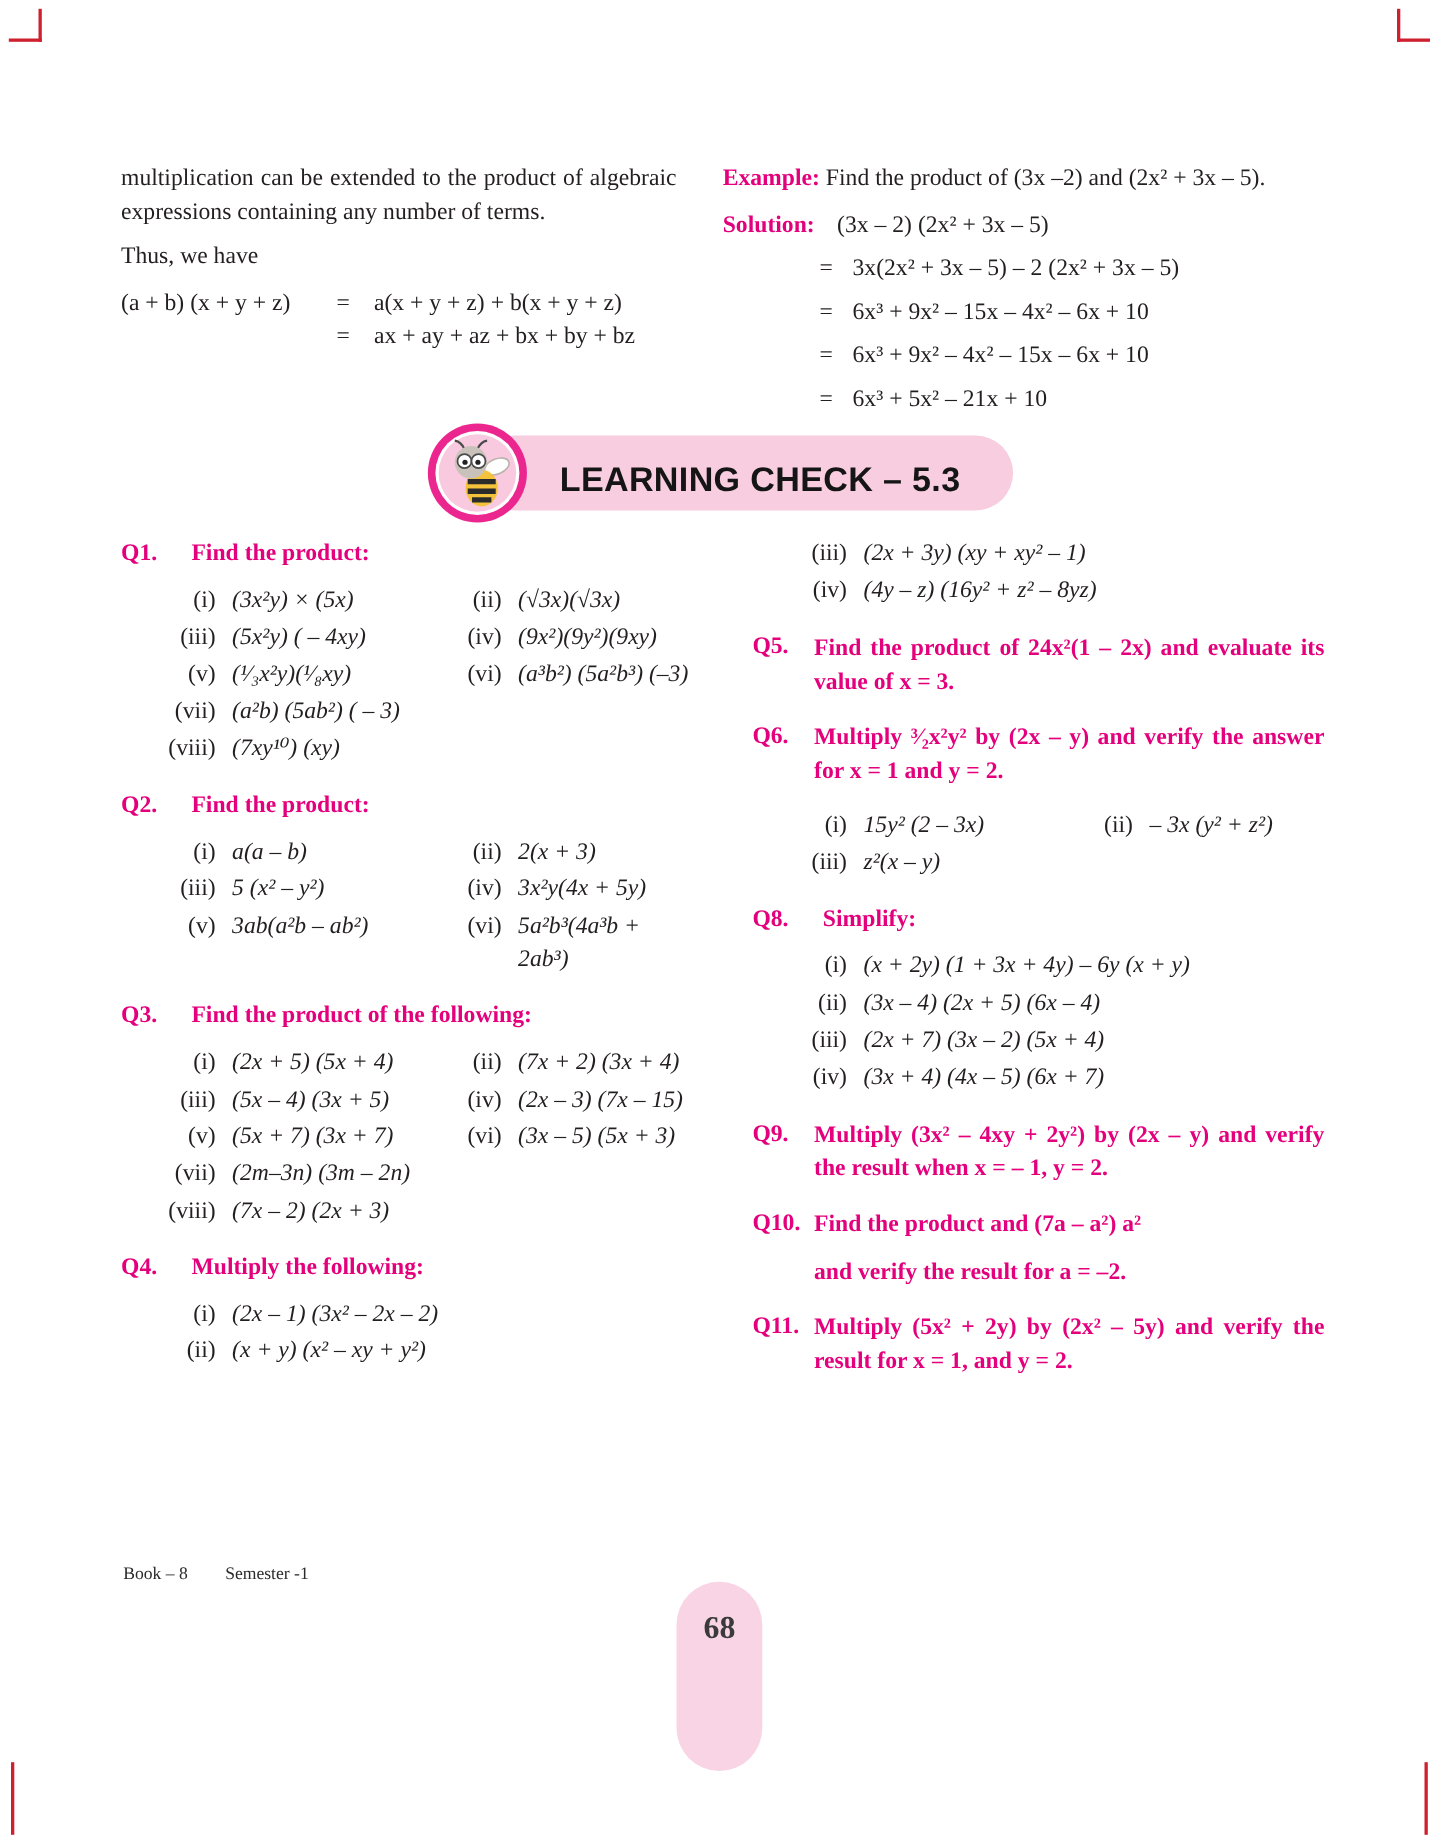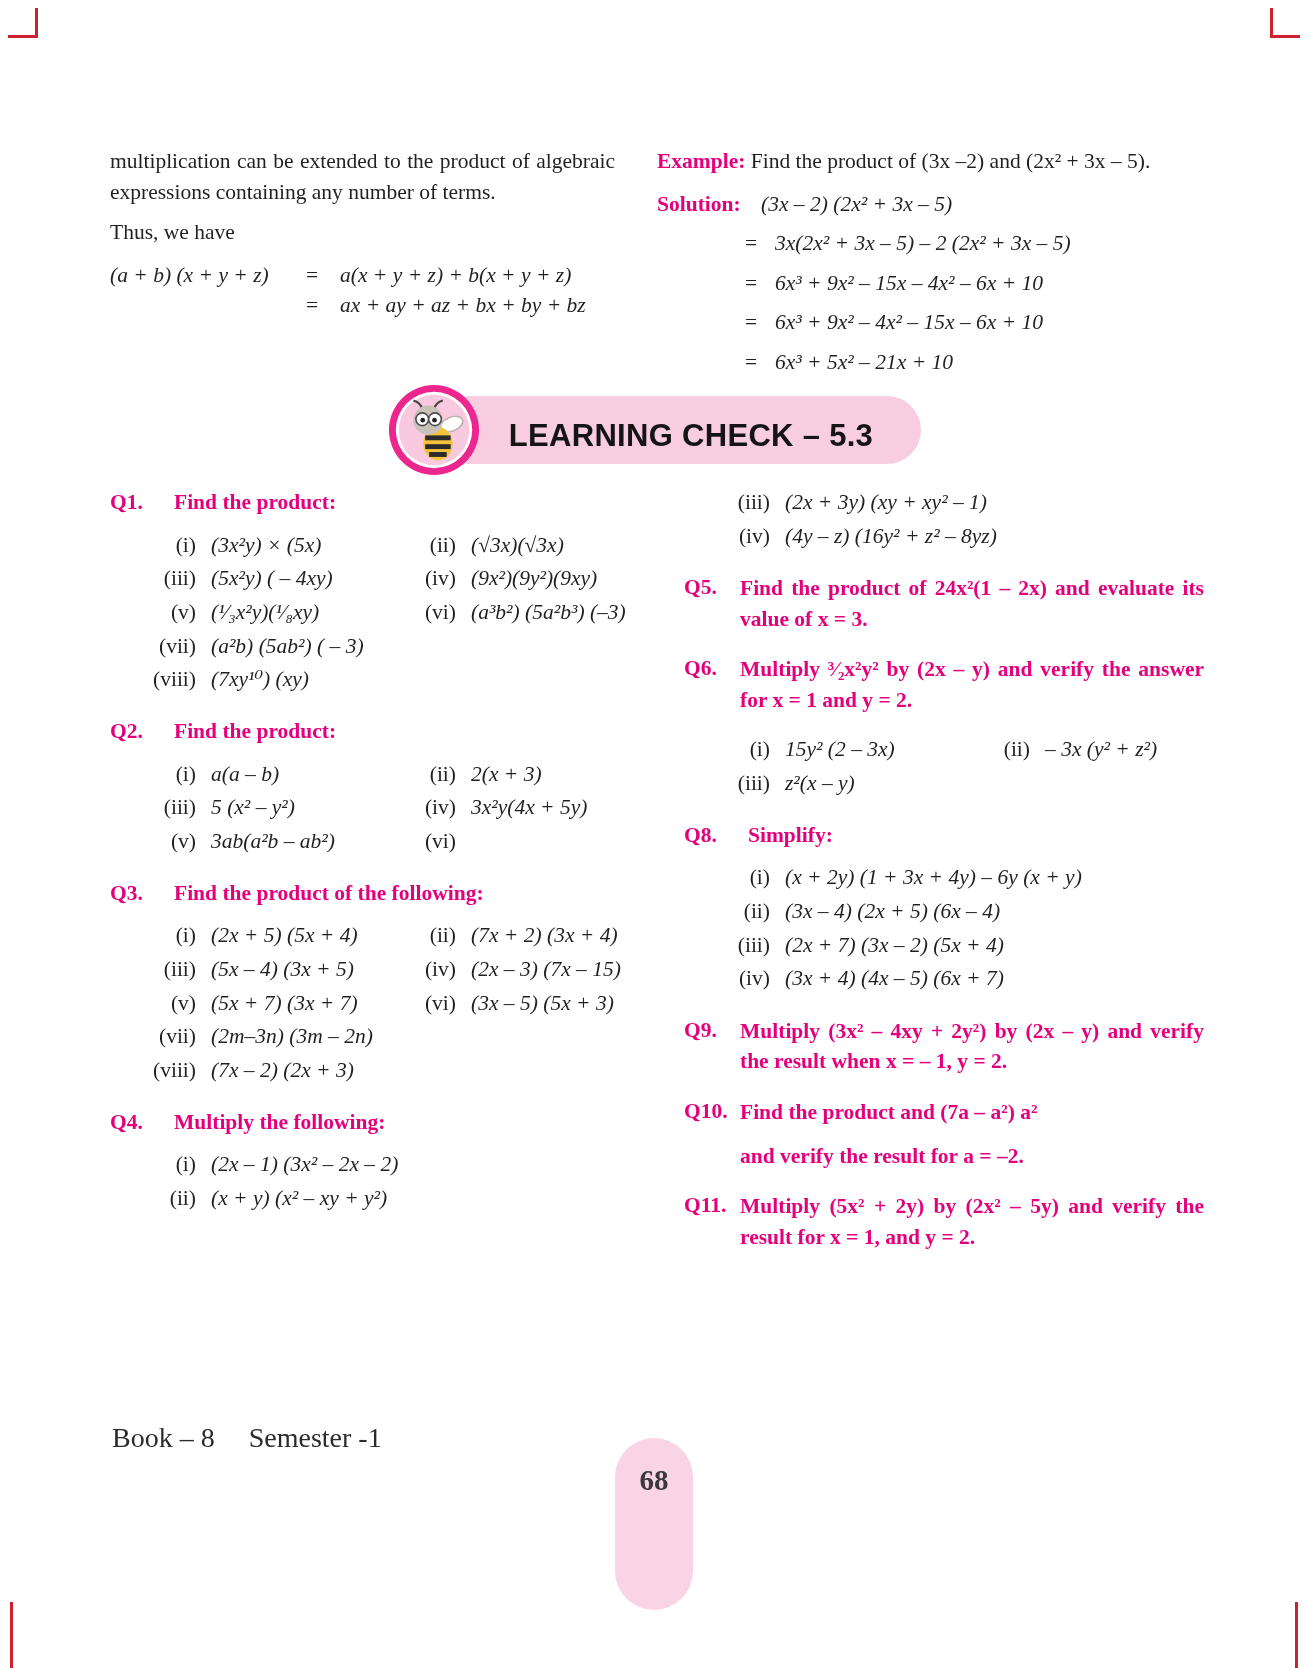--- a/index.html
+++ b/index.html
@@ -9,21 +9,21 @@
          font-family:"Liberation Serif","DejaVu Serif",serif; }
 
   
   .crop { position:absolute; width:30px; height:30px; }
   .crop.tl { left:8px; top:8px; border-right:3px solid var(--crop); border-bottom:3px solid var(--crop); }
   .crop.tr { right:8px; top:8px; border-left:3px solid var(--crop); border-bottom:3px solid var(--crop); }
   .crop.bl { left:10px; bottom:0; height:66px; width:0; border-left:3px solid var(--crop); }
   .crop.br { right:10px; bottom:0; height:66px; width:0; border-left:3px solid var(--crop); }
 
   .mag { color:var(--mag); font-weight:bold; }
-  .math { font-style:italic; }
+  .math { }
 
   
   .top { position:absolute; top:146px; left:110px; width:1092px;
          display:grid; grid-template-columns:505px 1fr; column-gap:42px;
          font-size:21.5px; line-height:1.42; }
   .para { text-align:justify; }
   .thus { margin-top:10px; }
   .identity { margin-top:12px; }
   .id-row { display:grid; grid-template-columns:196px 34px auto; }
   .ex-line { padding-left:104px; text-indent:-104px; text-align:justify; }
@@ -53,21 +53,21 @@
   .item .lbl { width:86px; text-align:right; flex-shrink:0; }
   .item .txt { margin-left:15px; font-style:italic; }
   .item.full { grid-column:1 / -1; }
   .qpara { display:flex; margin-bottom:20px; }
   .qpara .qnum { width:56px; flex-shrink:0; color:var(--mag); font-weight:bold; }
   .qpara .qtext { flex:1; color:var(--mag); font-weight:bold; text-align:justify; line-height:1.42; }
   .qline { display:block; }
   .qline.second { margin-top:13px; }
 
   
-  .footer { position:absolute; left:112px; top:1422px; font-size:28px; display:flex; gap:34px; color:#2b2b2b; }
+  .footer { position:absolute; left:112px; top:1422px; font-size:16px; display:flex; gap:34px; color:#2b2b2b; }
   .pill { position:absolute; left:50%; transform:translateX(-50%); top:1438px;
           width:78px; height:172px; background:var(--pill); border-radius:40px; text-align:center; }
   .pill .num { display:inline-block; margin-top:26px; font-weight:bold; font-size:29px; color:#3a3a3a; }
 </style>
 </head>
 <body>
 
 <div class="page">
 
   <div class="crop tl"></div>
@@ -211,20 +211,21 @@
           <div class="item">
               <span class="lbl">(iv)</span>
               <span class="txt">3x²y(4x + 5y)</span>
             </div>
           <div class="item">
               <span class="lbl">(v)</span>
               <span class="txt">3ab(a²b – ab²)</span>
             </div>
           <div class="item">
               <span class="lbl">(vi)</span>
+              <span class="txt">5a²b³(4a³b + 2ab³)</span>
             </div>
         </div>
       </section>
 
       <section class="qblock">
         <div class="qhead">
           <span class="qnum">Q3.</span>
           <span class="qtitle">Find the product of the following:</span>
         </div>
         <div class="qitems">

